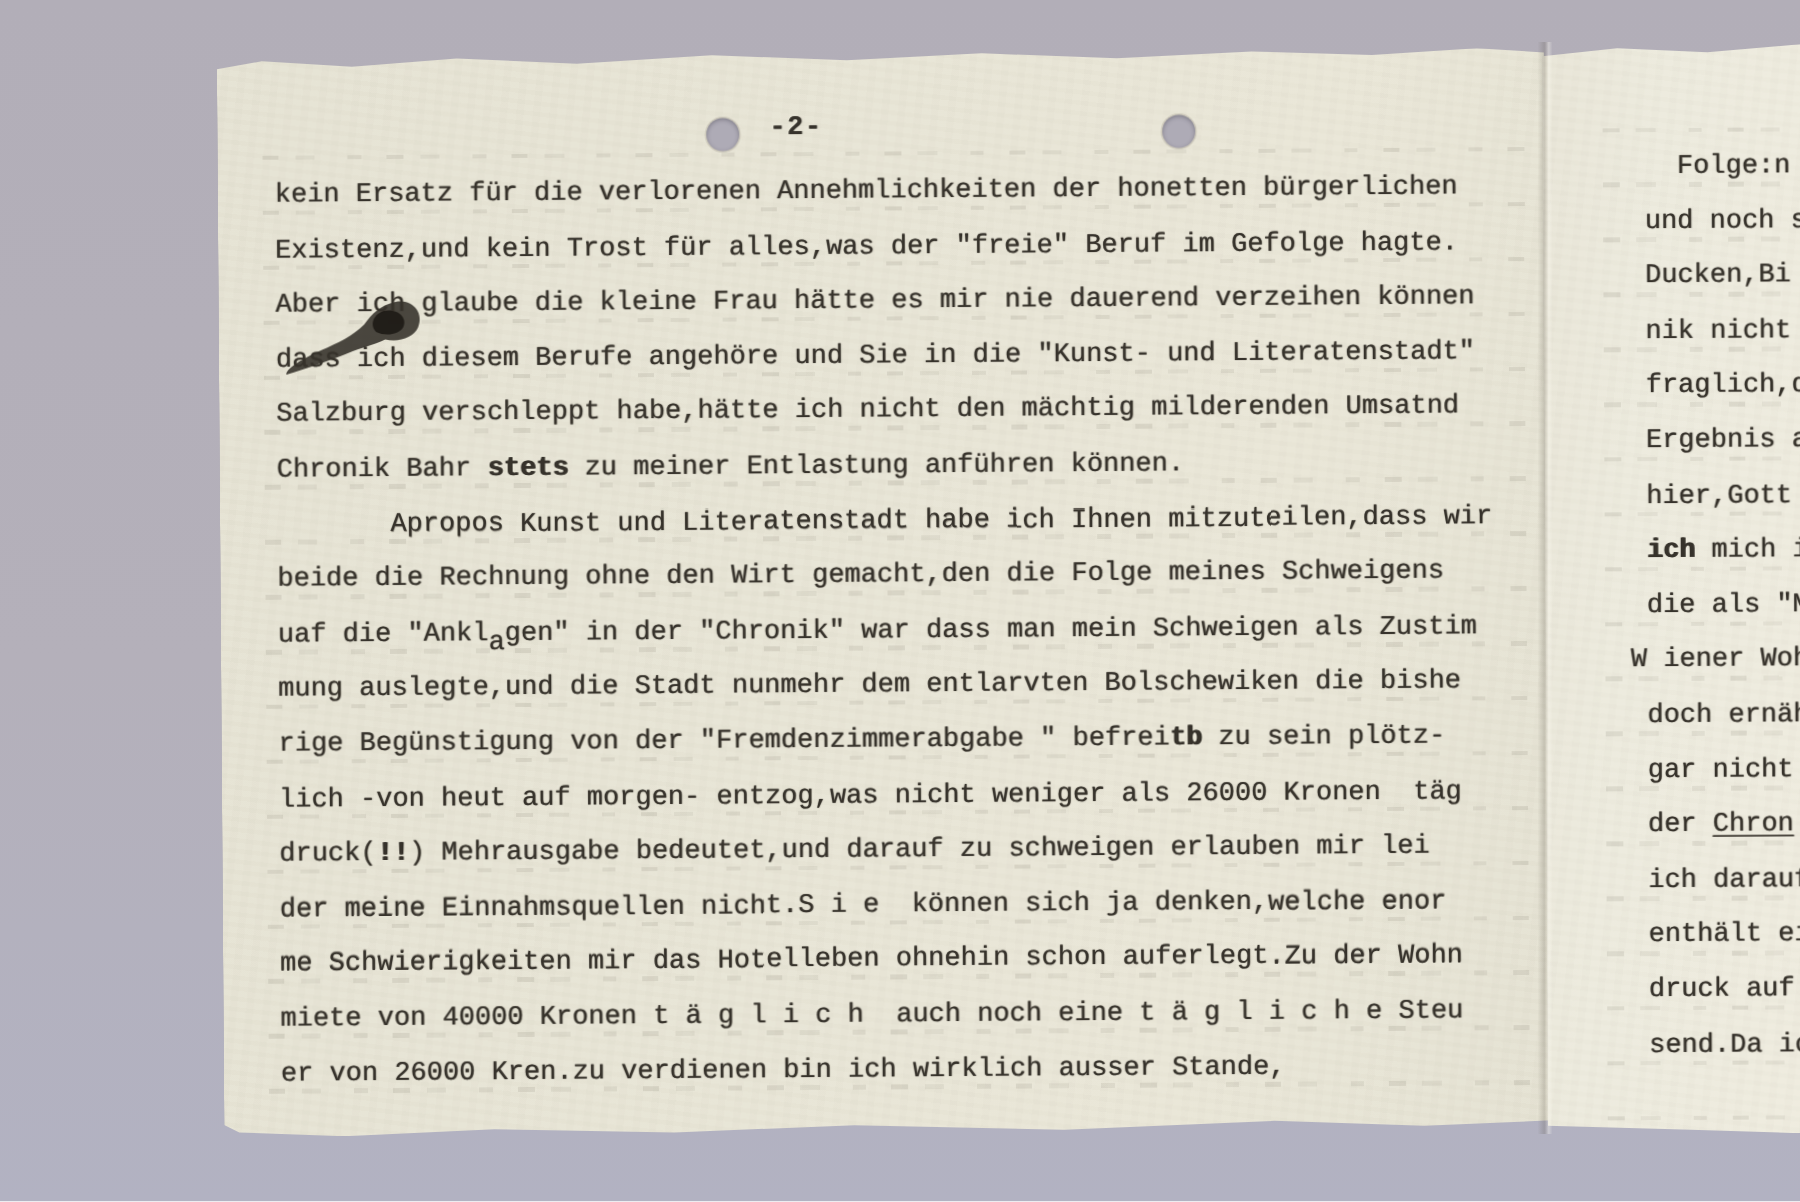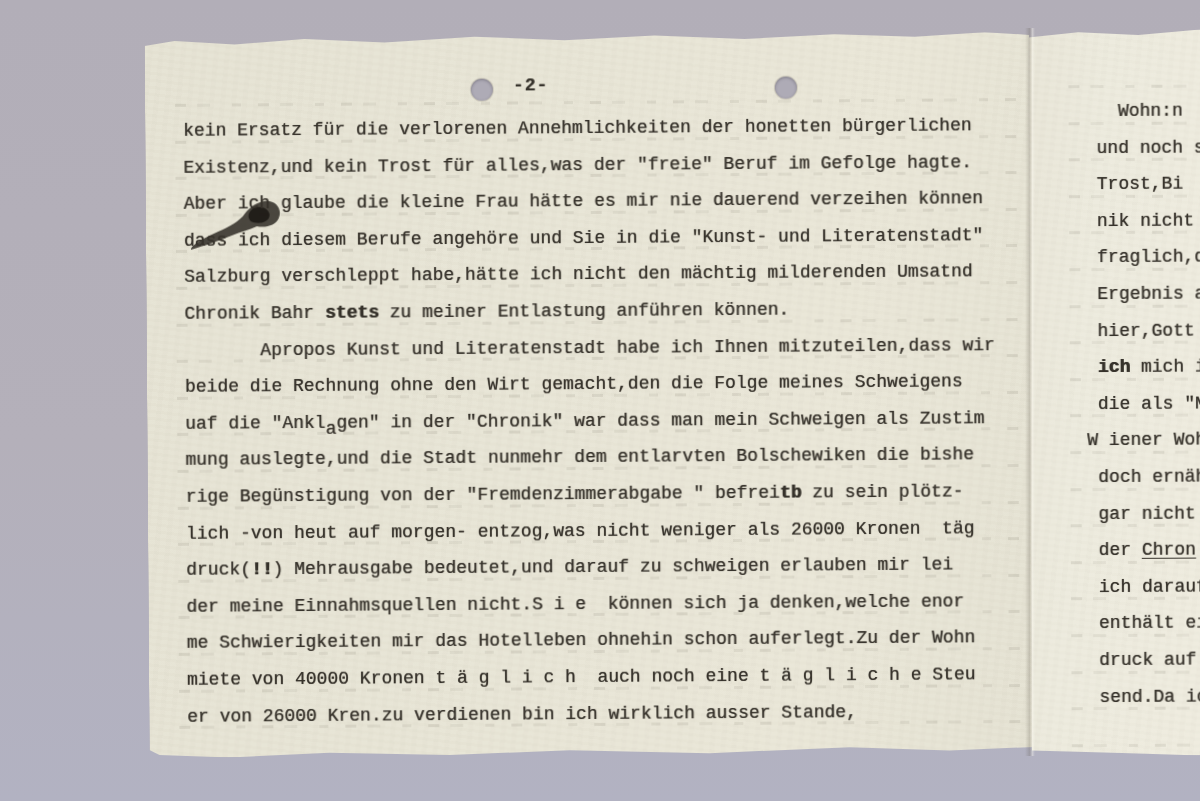--- a/index.html
+++ b/index.html
@@ -122,23 +122,23 @@
         <div class="tline"><span>me Schwierigkeiten mir das Hotelleben ohnehin schon auferlegt.Zu der Wohn</span></div>
         <div class="tline"><span>miete von 40000 Kronen t ä g l i c h  auch noch eine t ä g l i c h e Steu</span></div>
         <div class="tline"><span>er von 26000 Kren.zu verdienen bin ich wirklich ausser Stande,</span></div>
       </div>
   </div>
 
   <div class="paper paper-right">
     <div class="texture"></div>
     <div class="ghost ghost-right"></div>
     <div class="textblock textblock-right">
-        <div class="tline"><span>   Wohn:n</span></div>
+        <div class="tline"><span>   Folge:n</span></div>
         <div class="tline"><span> und noch s</span></div>
-        <div class="tline"><span> Trost,Bi</span></div>
+        <div class="tline"><span> Ducken,Bi</span></div>
         <div class="tline"><span> nik nicht </span></div>
         <div class="tline"><span> fraglich,d</span></div>
         <div class="tline"><span> Ergebnis a</span></div>
         <div class="tline"><span> hier,Gott </span></div>
         <div class="tline"><span> </span><span class="b">ich</span><span> mich i</span></div>
         <div class="tline"><span> die als "M</span></div>
         <div class="tline"><span>W iener Woh</span></div>
         <div class="tline"><span> doch ernäh</span></div>
         <div class="tline"><span> gar nicht </span></div>
         <div class="tline"><span> der </span><span class="u">Chron</span></div>

